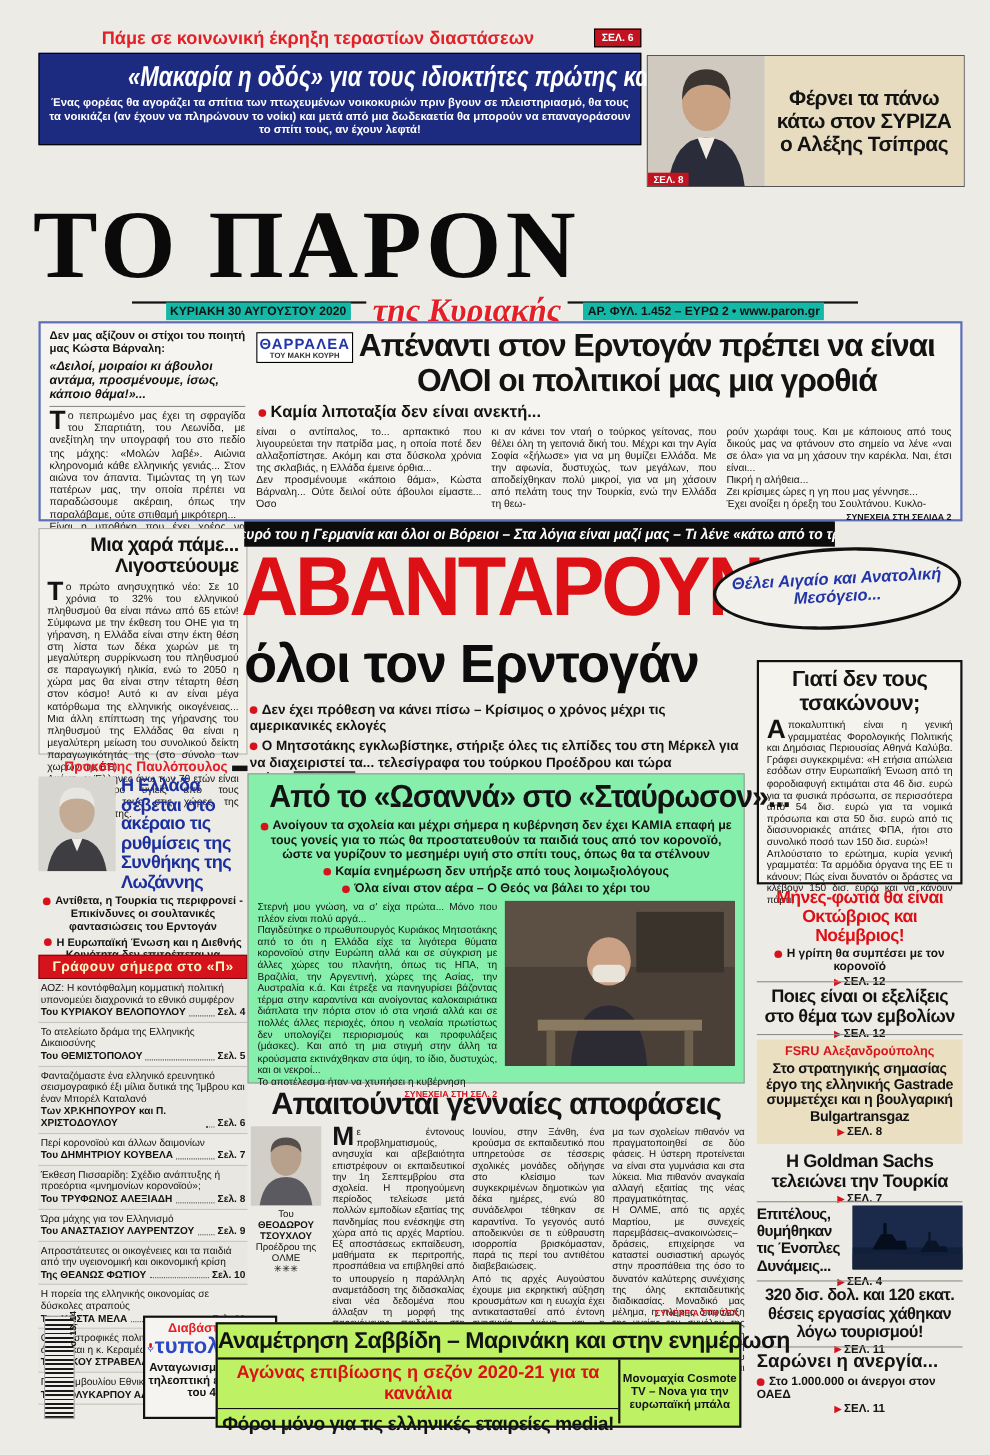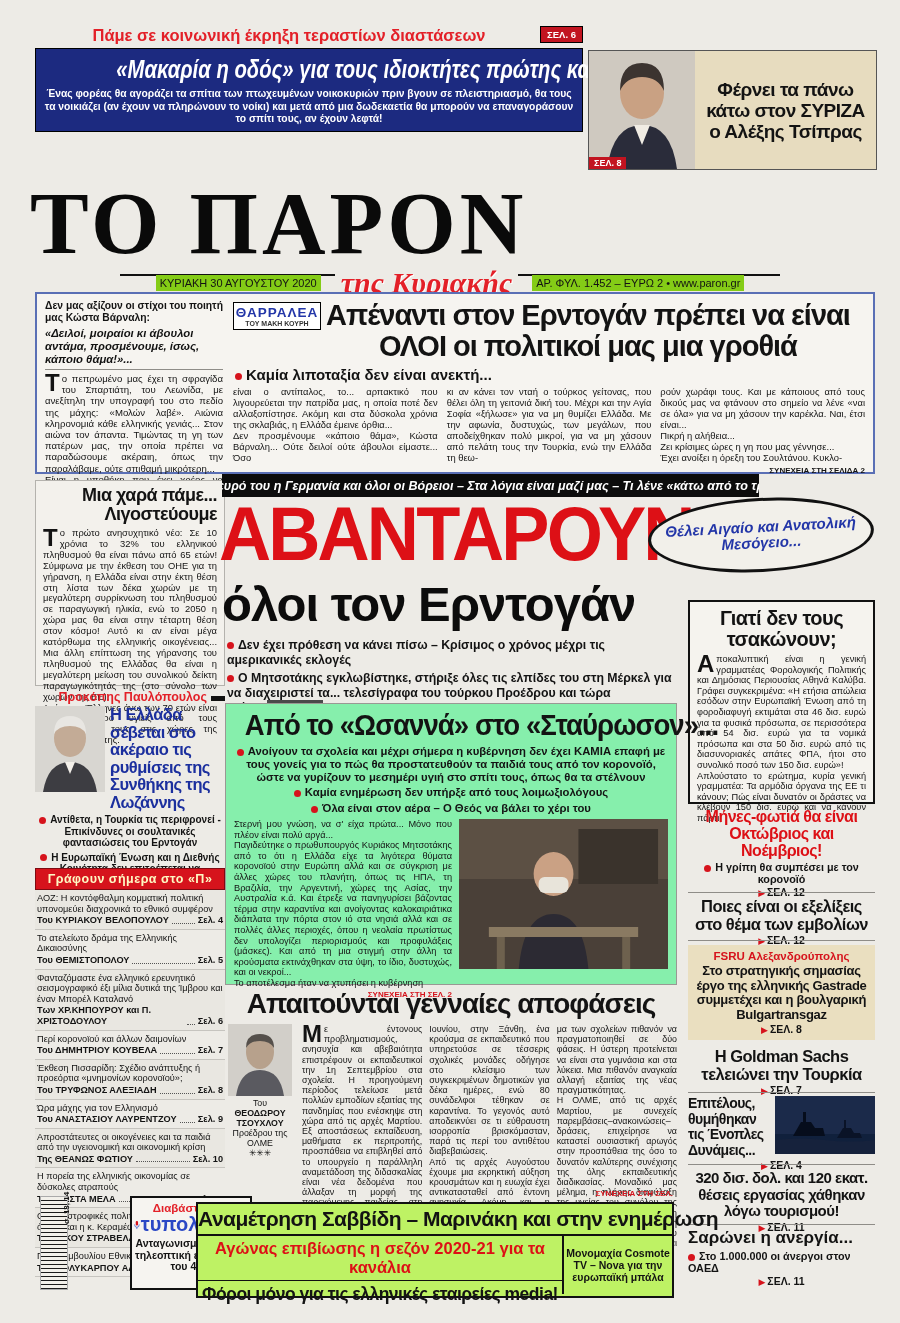--- a/index.html
+++ b/index.html
@@ -27,21 +27,21 @@
   .ts-photo{width:106px;position:relative;background:#cfc9c0;flex:none;}
   .ts-page{position:absolute;left:0;bottom:0;background:#c21420;color:#fff;font-size:9px;font-weight:bold;padding:1px 5px;}
   .ts-head{flex:1;background:#e7dcbf;display:flex;align-items:center;justify-content:center;text-align:center;
            font-weight:900;font-size:19px;line-height:21px;padding:4px;letter-spacing:-0.5px;}
 
   
   .masthead{left:30px;top:184px;width:840px;height:112px;text-align:left;}
   .mast-title{font-family:"Liberation Serif","DejaVu Serif",serif;font-weight:bold;font-size:88px;line-height:80px;letter-spacing:4px;color:#0a0a0a;}
   .mast-row{position:relative;width:660px;margin:2px auto 0 auto;display:flex;align-items:center;justify-content:center;gap:14px;}
   .mast-line{position:absolute;left:0;right:0;top:8px;border-top:2px solid #111;}
-  .mast-date,.mast-issue{font-size:11px;font-weight:normal;background:#84cc16;position:relative;padding:2px 4px;}
+  .mast-date,.mast-issue{font-size:11px;font-weight:bold;background:#14b8a6;position:relative;padding:2px 4px;}
   .mast-edition{font-family:"Liberation Serif","DejaVu Serif",serif;font-style:italic;font-weight:bold;font-size:30px;
                 color:#e32028;position:relative;background:#edebe6;padding:0 6px;text-shadow:1px 1px 0 #fff;}
 
   
   .editorial{left:35px;top:292px;width:840px;height:182px;background:#f6f4f0;border:2px solid #5a6fb5;
              padding:6px 8px;box-sizing:border-box;display:grid;grid-template-columns:178px 1fr;gap:10px;}
   .ed-intro{font-size:10.3px;font-weight:bold;line-height:12px;}
   .ed-quote{font-size:11.3px;font-weight:bold;font-style:italic;line-height:13px;margin:3px 0;}
   .ed-lead{font-size:9.6px;line-height:11.2px;text-align:justify;margin-top:3px;}
   .ed-right{position:relative;}

